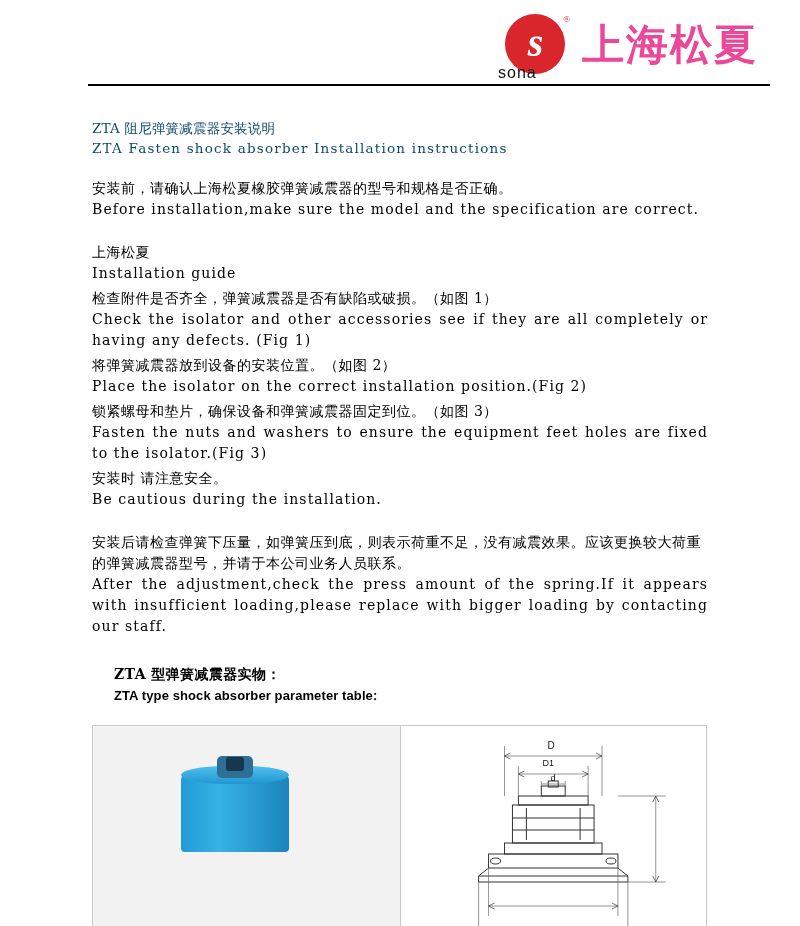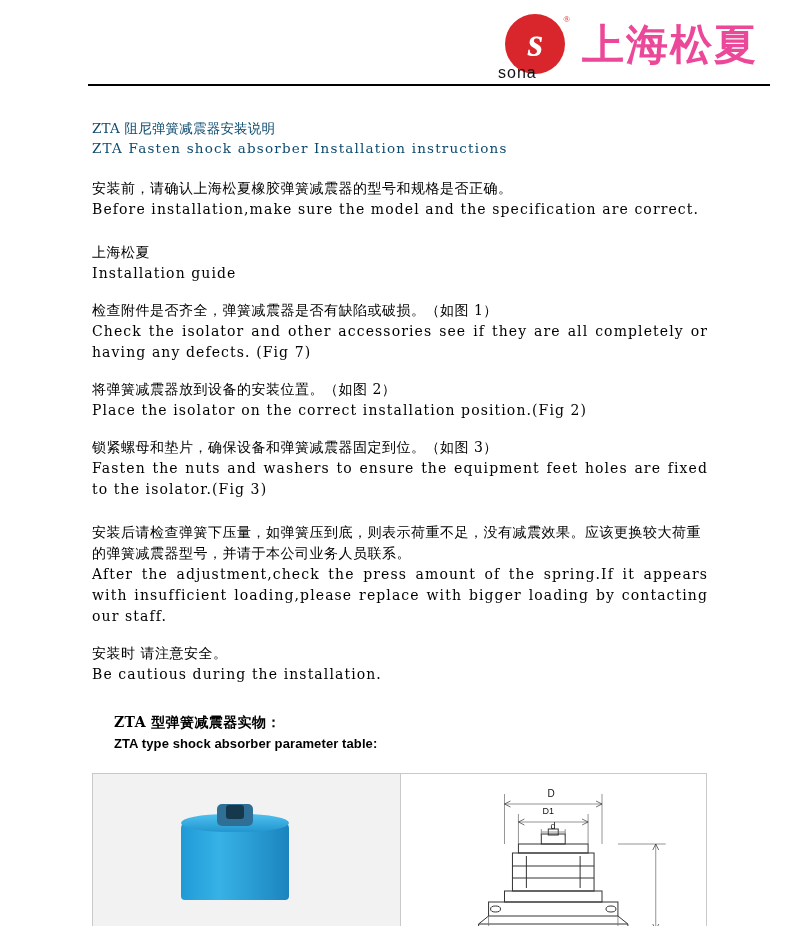--- a/index.html
+++ b/index.html
@@ -108,21 +108,21 @@
     margin-top: 20px;
     font-size: 14px;
     line-height: 21px;
     letter-spacing: 0.2px;
     font-family: "DejaVu Serif", serif;
   }
   .para .en {
     letter-spacing: 1.1px;
   }
   .para .cn { letter-spacing: 0.5px; }
-  .para.tight { margin-top: 16px; }
+  .para.tight { margin-top: 4px; }
   .para.block { margin-top: 22px; }
   .justify .en { text-align: justify; }
 
   .section-head {
     margin-top: 26px;
     font-size: 14px;
     line-height: 22px;
     font-family: "DejaVu Serif", serif;
     letter-spacing: 0.4px;
     margin-left: 22px;
@@ -234,41 +234,41 @@
   </div>
 
   <div class="para block">
     <div class="cn">上海松夏</div>
     <div class="en">Installation guide</div>
   </div>
 
 
   <div class="para tight justify">
     <div class="cn">检查附件是否齐全，弹簧减震器是否有缺陷或破损。（如图 1）</div>
-    <div class="en">Check the isolator and other accessories see if they are all completely or having any defects. (Fig 7)</div>
+    <div class="en">Check the isolator and other accessories see if they are all completely or having any defects. (Fig 1)</div>
   </div>
 
   <div class="para tight">
     <div class="cn">将弹簧减震器放到设备的安装位置。（如图 2）</div>
     <div class="en">Place the isolator on the correct installation position.(Fig 2)</div>
   </div>
 
   <div class="para tight justify">
     <div class="cn">锁紧螺母和垫片，确保设备和弹簧减震器固定到位。（如图 3）</div>
     <div class="en">Fasten the nuts and washers to ensure the equipment feet holes are fixed to the isolator.(Fig 3)</div>
   </div>
 
+  <div class="para tight">
+    <div class="cn">安装时 请注意安全。</div>
+    <div class="en">Be cautious during the installation.</div>
+  </div>
+
   <div class="para block justify">
     <div class="cn">安装后请检查弹簧下压量，如弹簧压到底，则表示荷重不足，没有减震效果。应该更换较大荷重的弹簧减震器型号，并请于本公司业务人员联系。</div>
     <div class="en">After the adjustment,check the press amount of the spring.If it appears with insufficient loading,please replace with bigger loading by contacting our staff.</div>
-  </div>
-
-  <div class="para tight">
-    <div class="cn">安装时 请注意安全。</div>
-    <div class="en">Be cautious during the installation.</div>
   </div>
 
   <div class="section-head">
     <div class="bold-cn">ZTA 型弹簧减震器实物：</div>
     <div class="bold-en">ZTA type shock absorber parameter table:</div>
   </div>
 
   <div class="figures">
 
     <div class="fig-cell">

